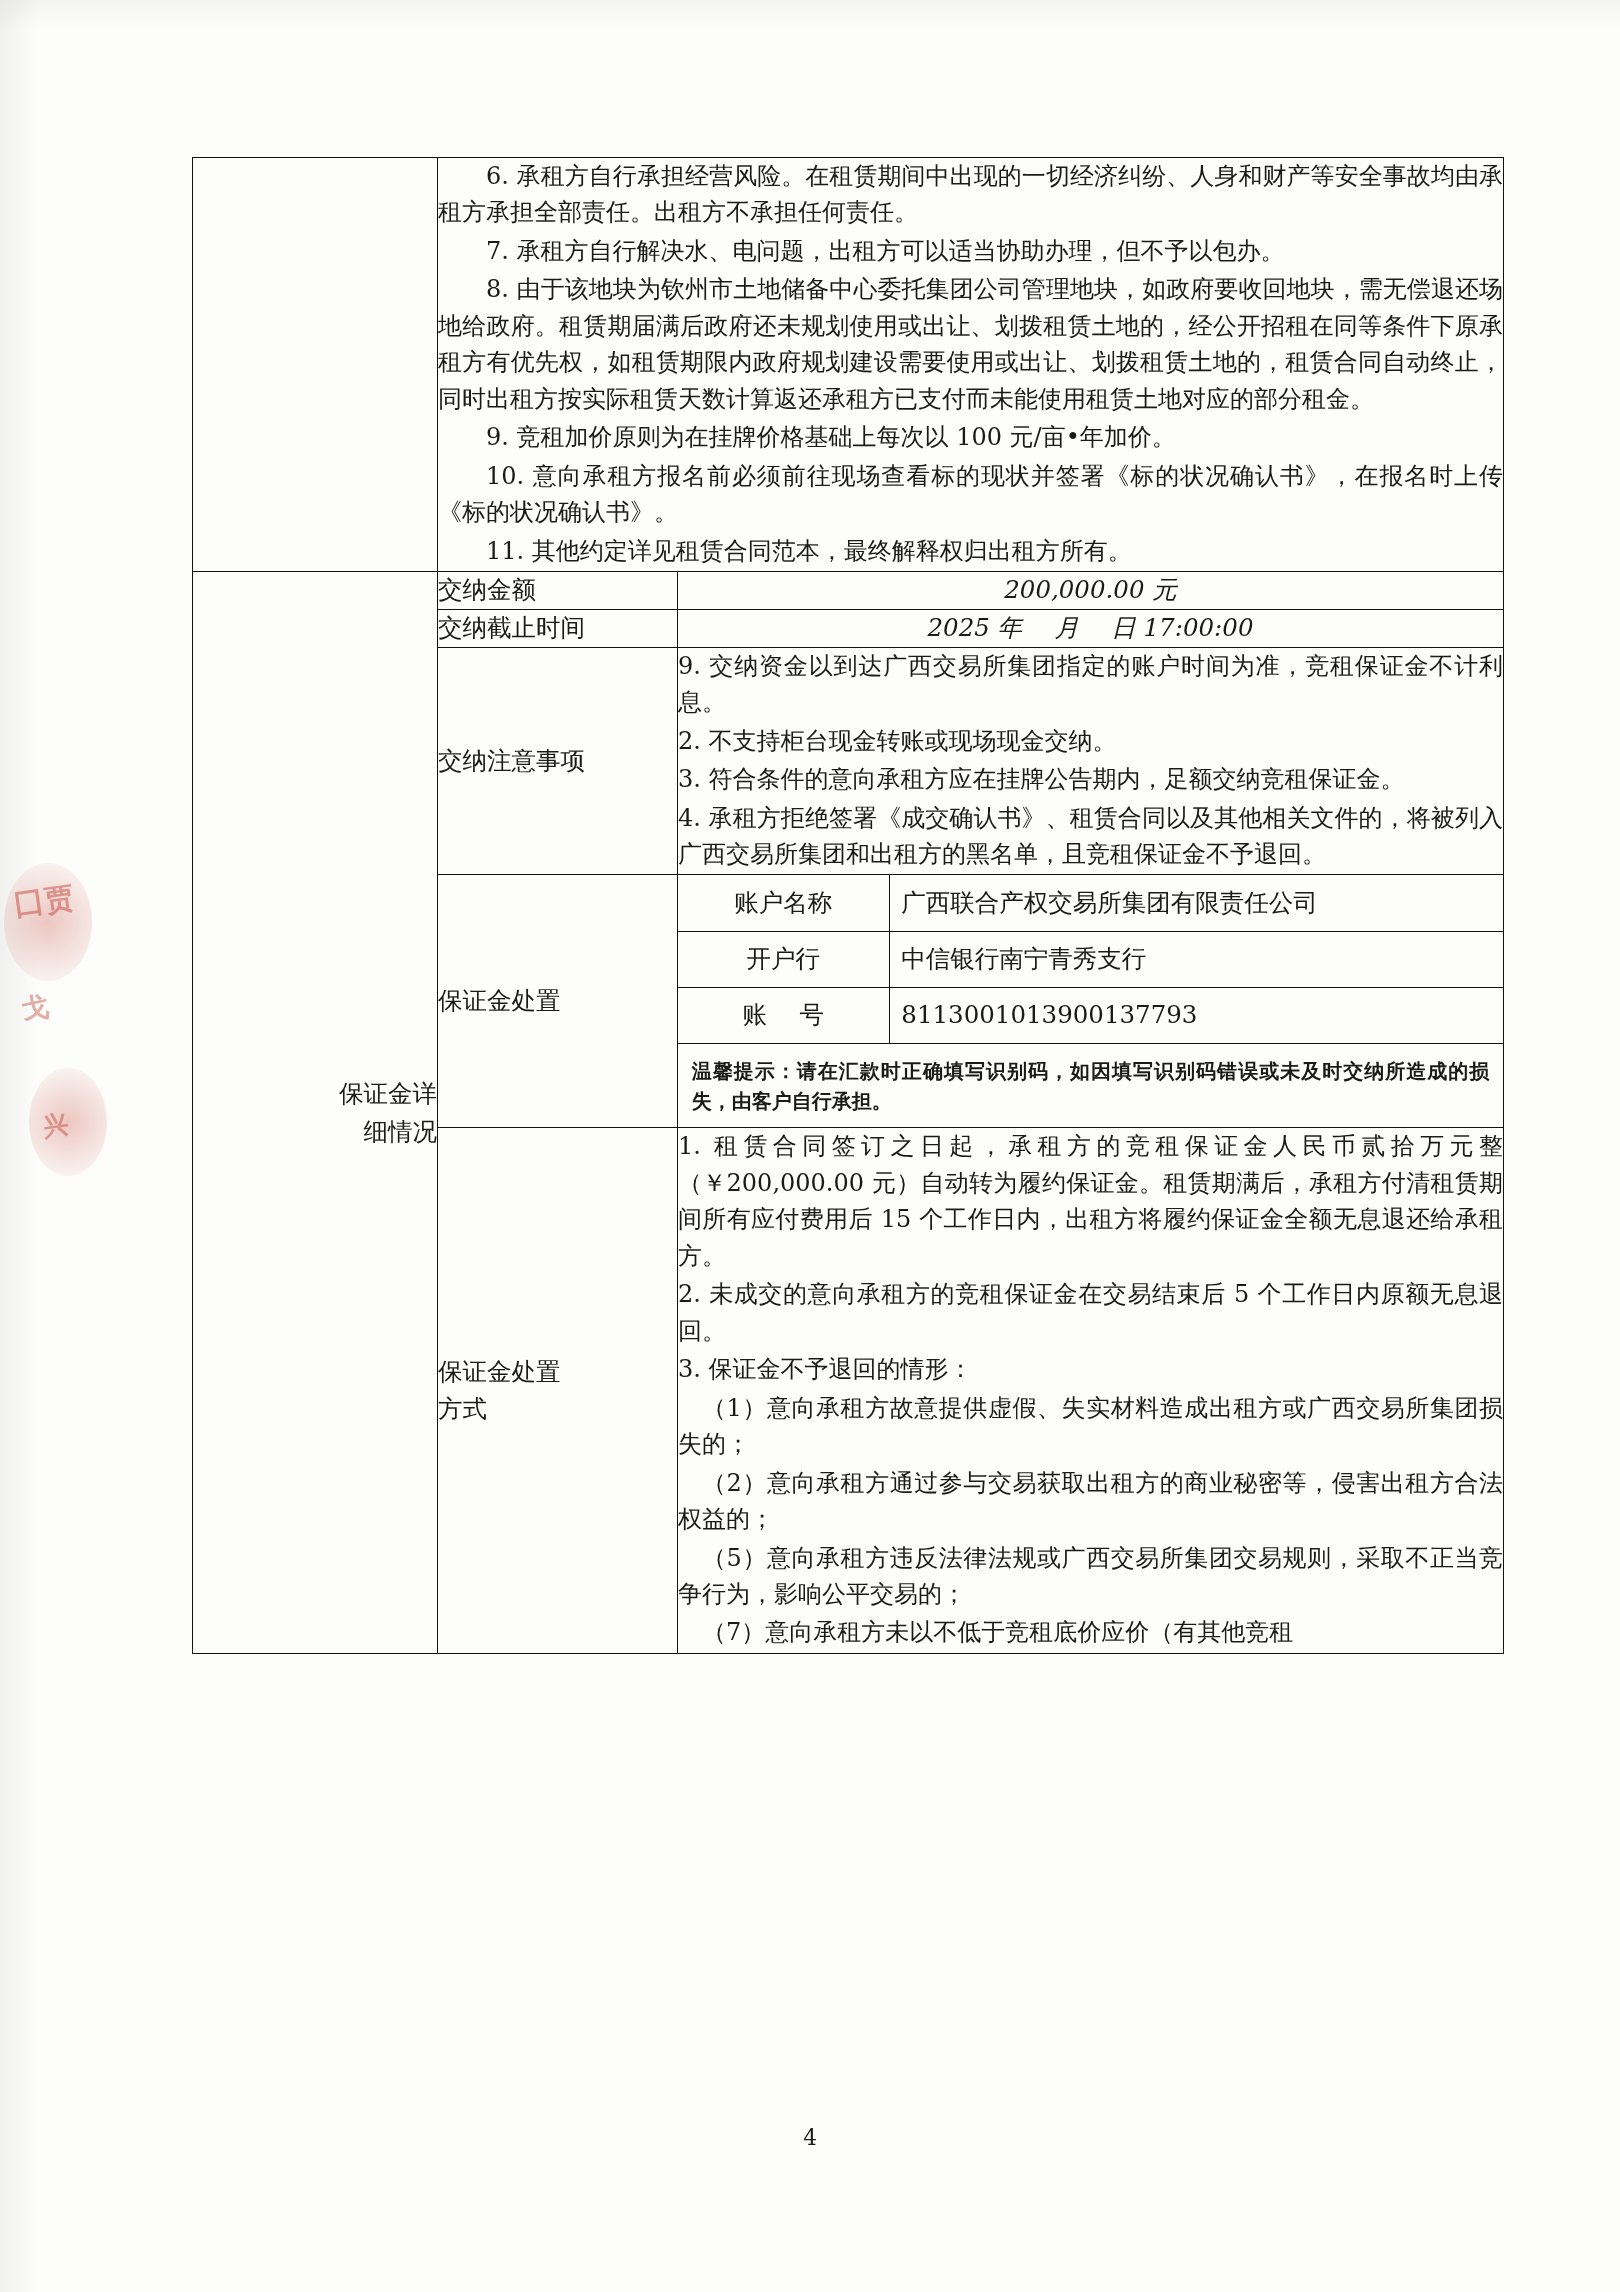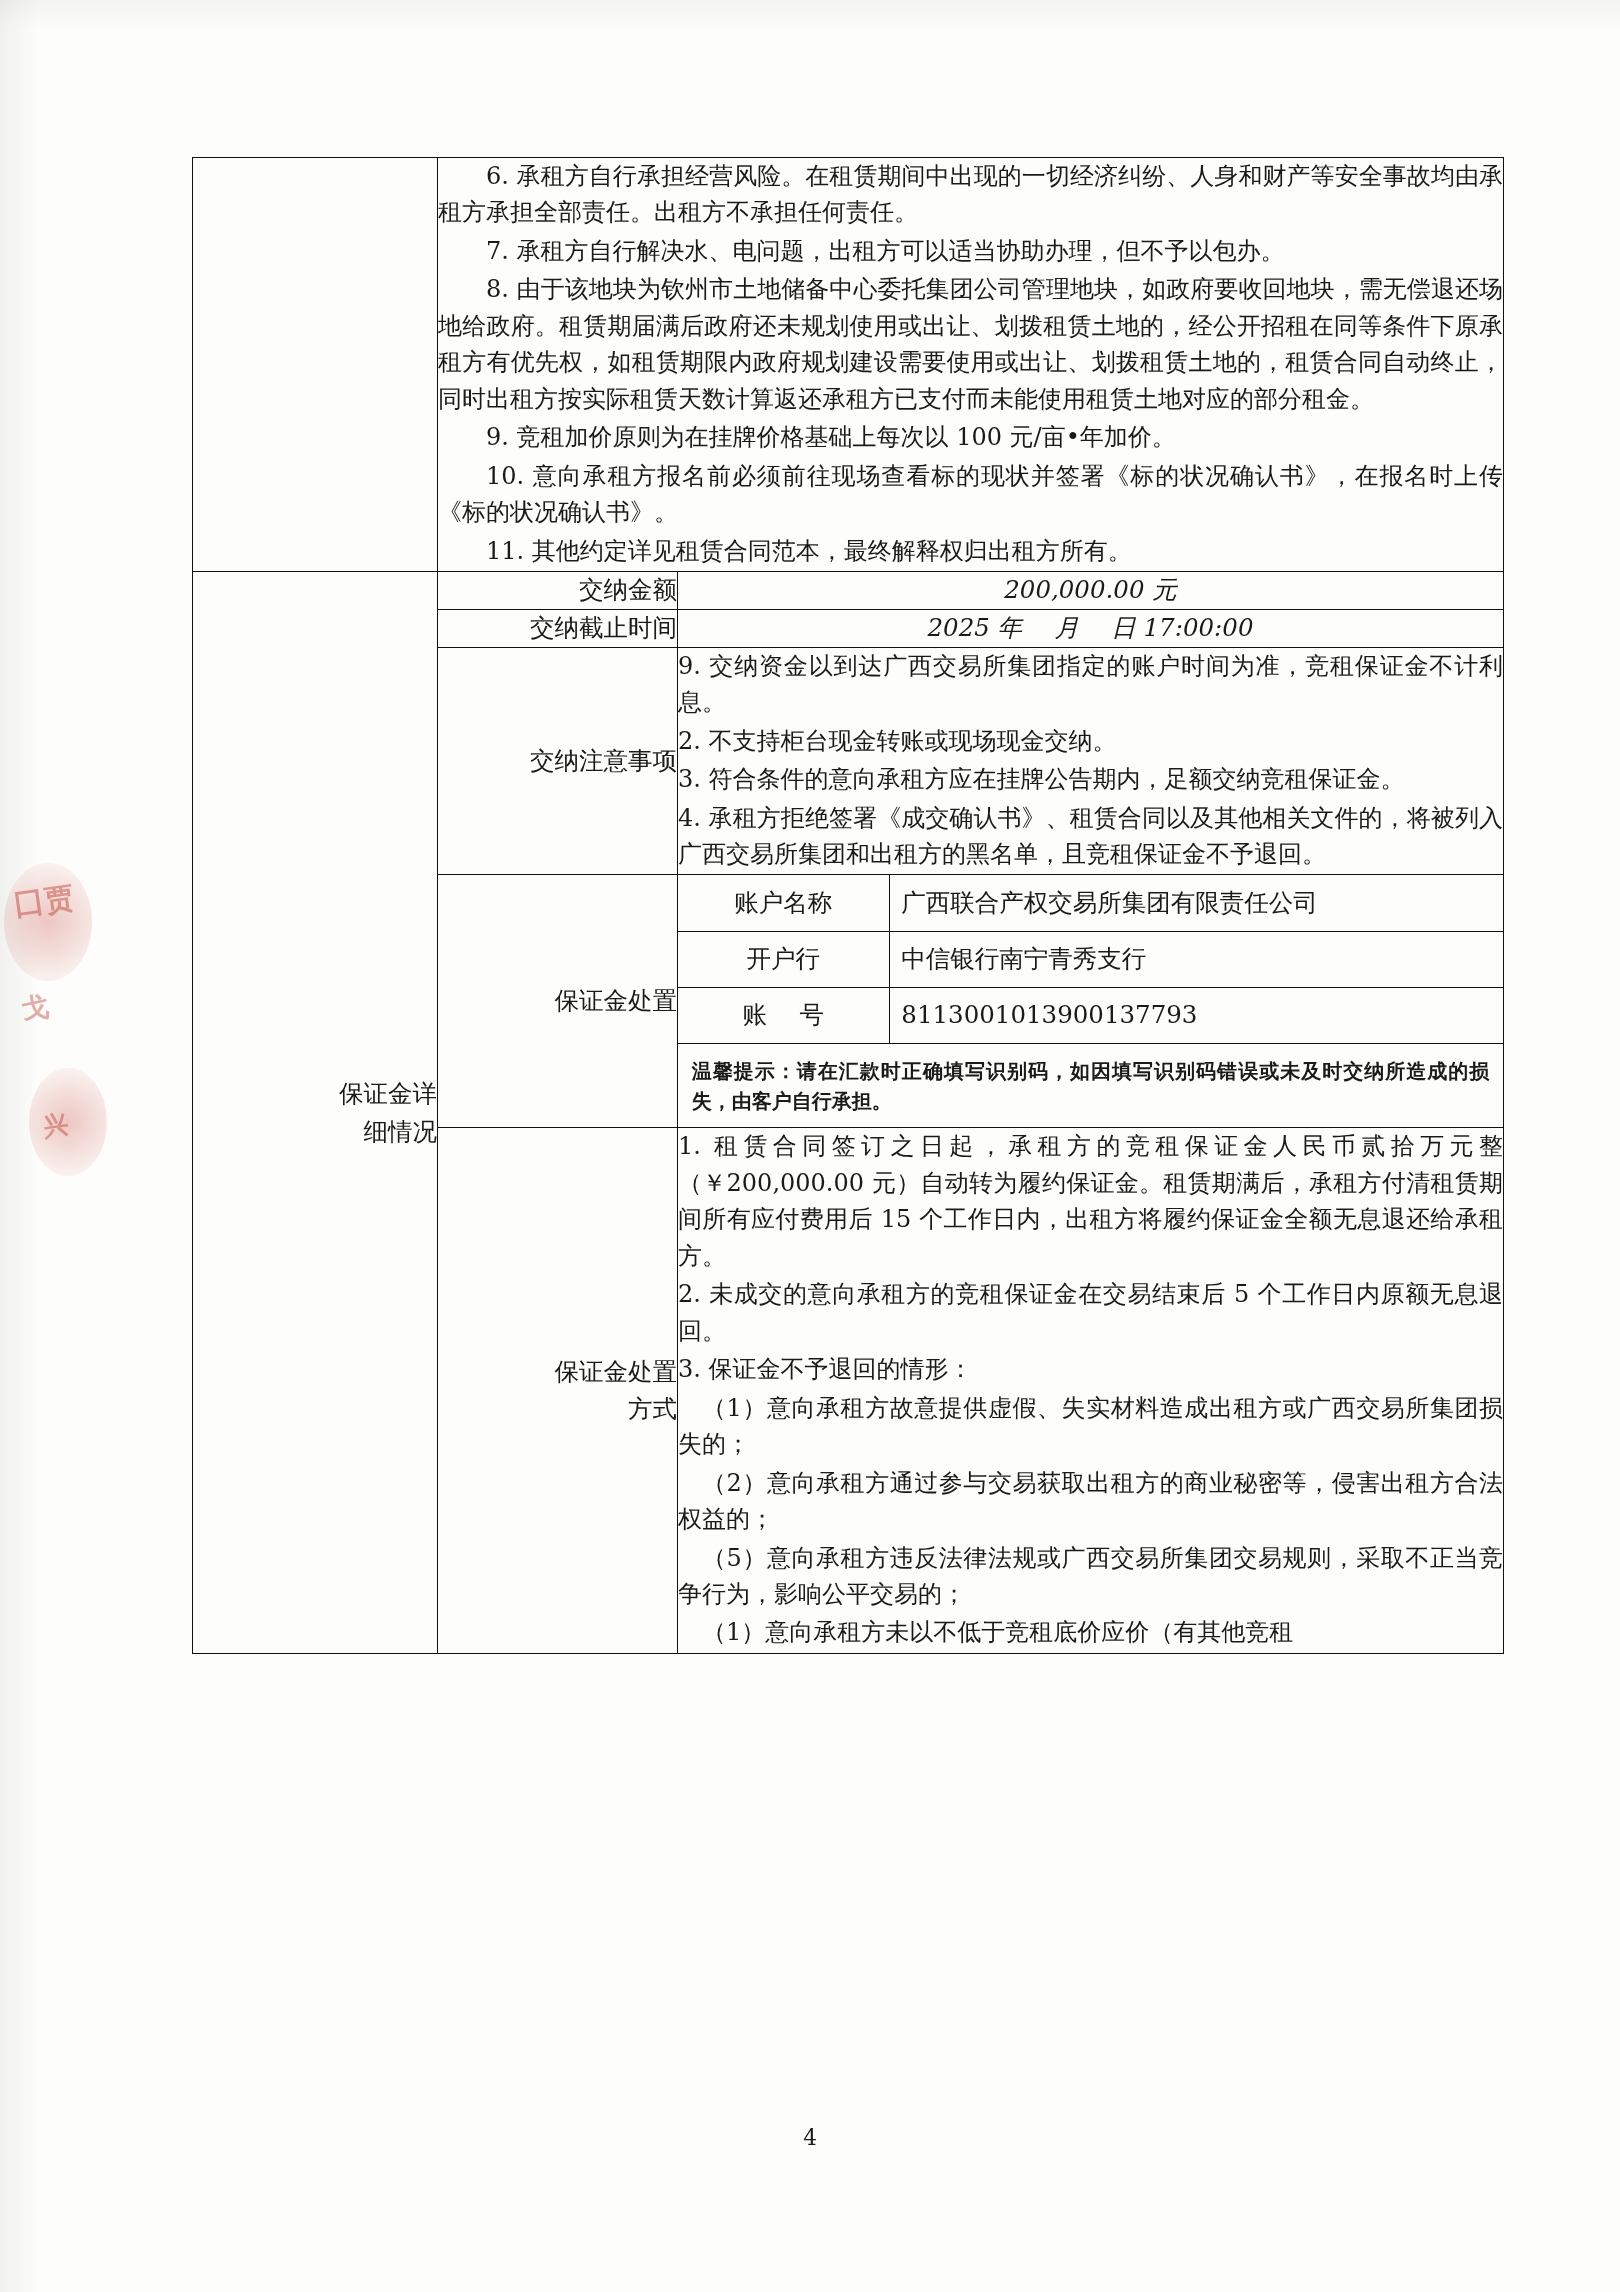--- a/index.html
+++ b/index.html
@@ -77,21 +77,21 @@
   .cell-pad {
     padding: 11.8px 15.7px 13.7px 15.7px;
   }
   .label-cell {
     text-align: right;
     font-size: 24.5px;
     line-height: 1.55;
     padding: 13.7px 7.8px;
   }
   .sublabel {
-    text-align: right;
+    text-align: left;
     font-size: 24.5px;
     line-height: 1.5;
     padding: 13.7px 9.8px;
   }
   .sublabel.mid { vertical-align: middle; }
 
   p.para {
     margin: 0 0 2px 0;
     font-size: 24px;
     line-height: 1.52;
@@ -244,21 +244,21 @@
         <div>保证金处置</div>
         <div>方式</div>
       </td>
       <td class="cell-pad">
         <p class="para">1. 租赁合同签订之日起，承租方的竞租保证金人民币贰拾万元整（￥200,000.00 元）自动转为履约保证金。租赁期满后，承租方付清租赁期间所有应付费用后 15 个工作日内，出租方将履约保证金全额无息退还给承租方。</p>
         <p class="para">2. 未成交的意向承租方的竞租保证金在交易结束后 5 个工作日内原额无息退回。</p>
         <p class="para">3. 保证金不予退回的情形：</p>
         <p class="para indent1">（1）意向承租方故意提供虚假、失实材料造成出租方或广西交易所集团损失的；</p>
         <p class="para indent1">（2）意向承租方通过参与交易获取出租方的商业秘密等，侵害出租方合法权益的；</p>
         <p class="para indent1">（5）意向承租方违反法律法规或广西交易所集团交易规则，采取不正当竞争行为，影响公平交易的；</p>
-        <p class="para indent1">（1）意向承租方未以不低于竞租底价应价（有其他竞租</p>
+        <p class="para indent1">（7）意向承租方未以不低于竞租底价应价（有其他竞租</p>
       </td>
     </tr>
   </tbody>
     </table>
 
   <div class="page-num">4</div>
 </div>
 
 
 </body></html>

